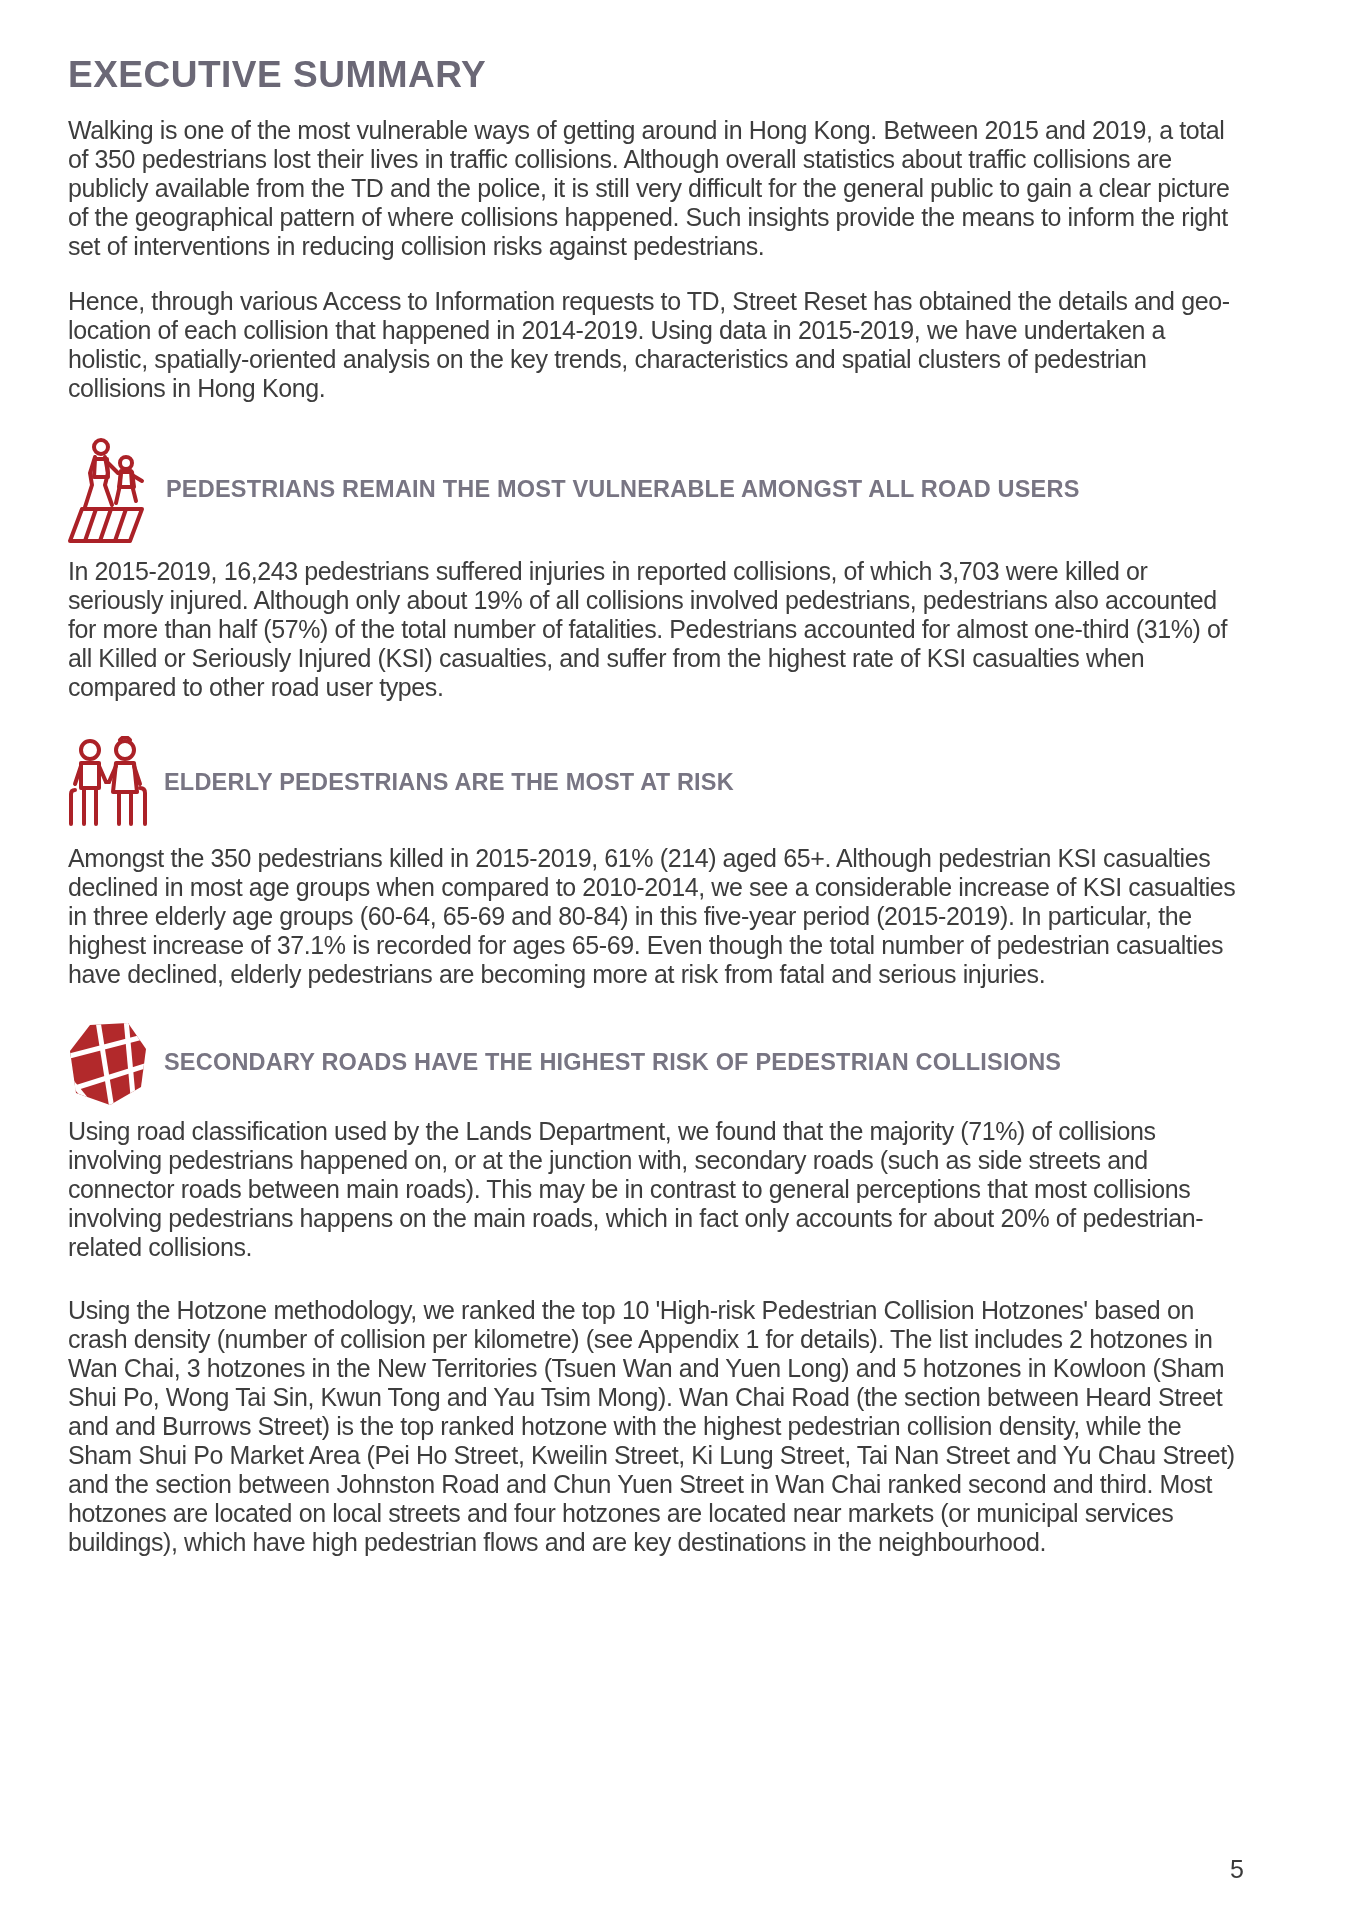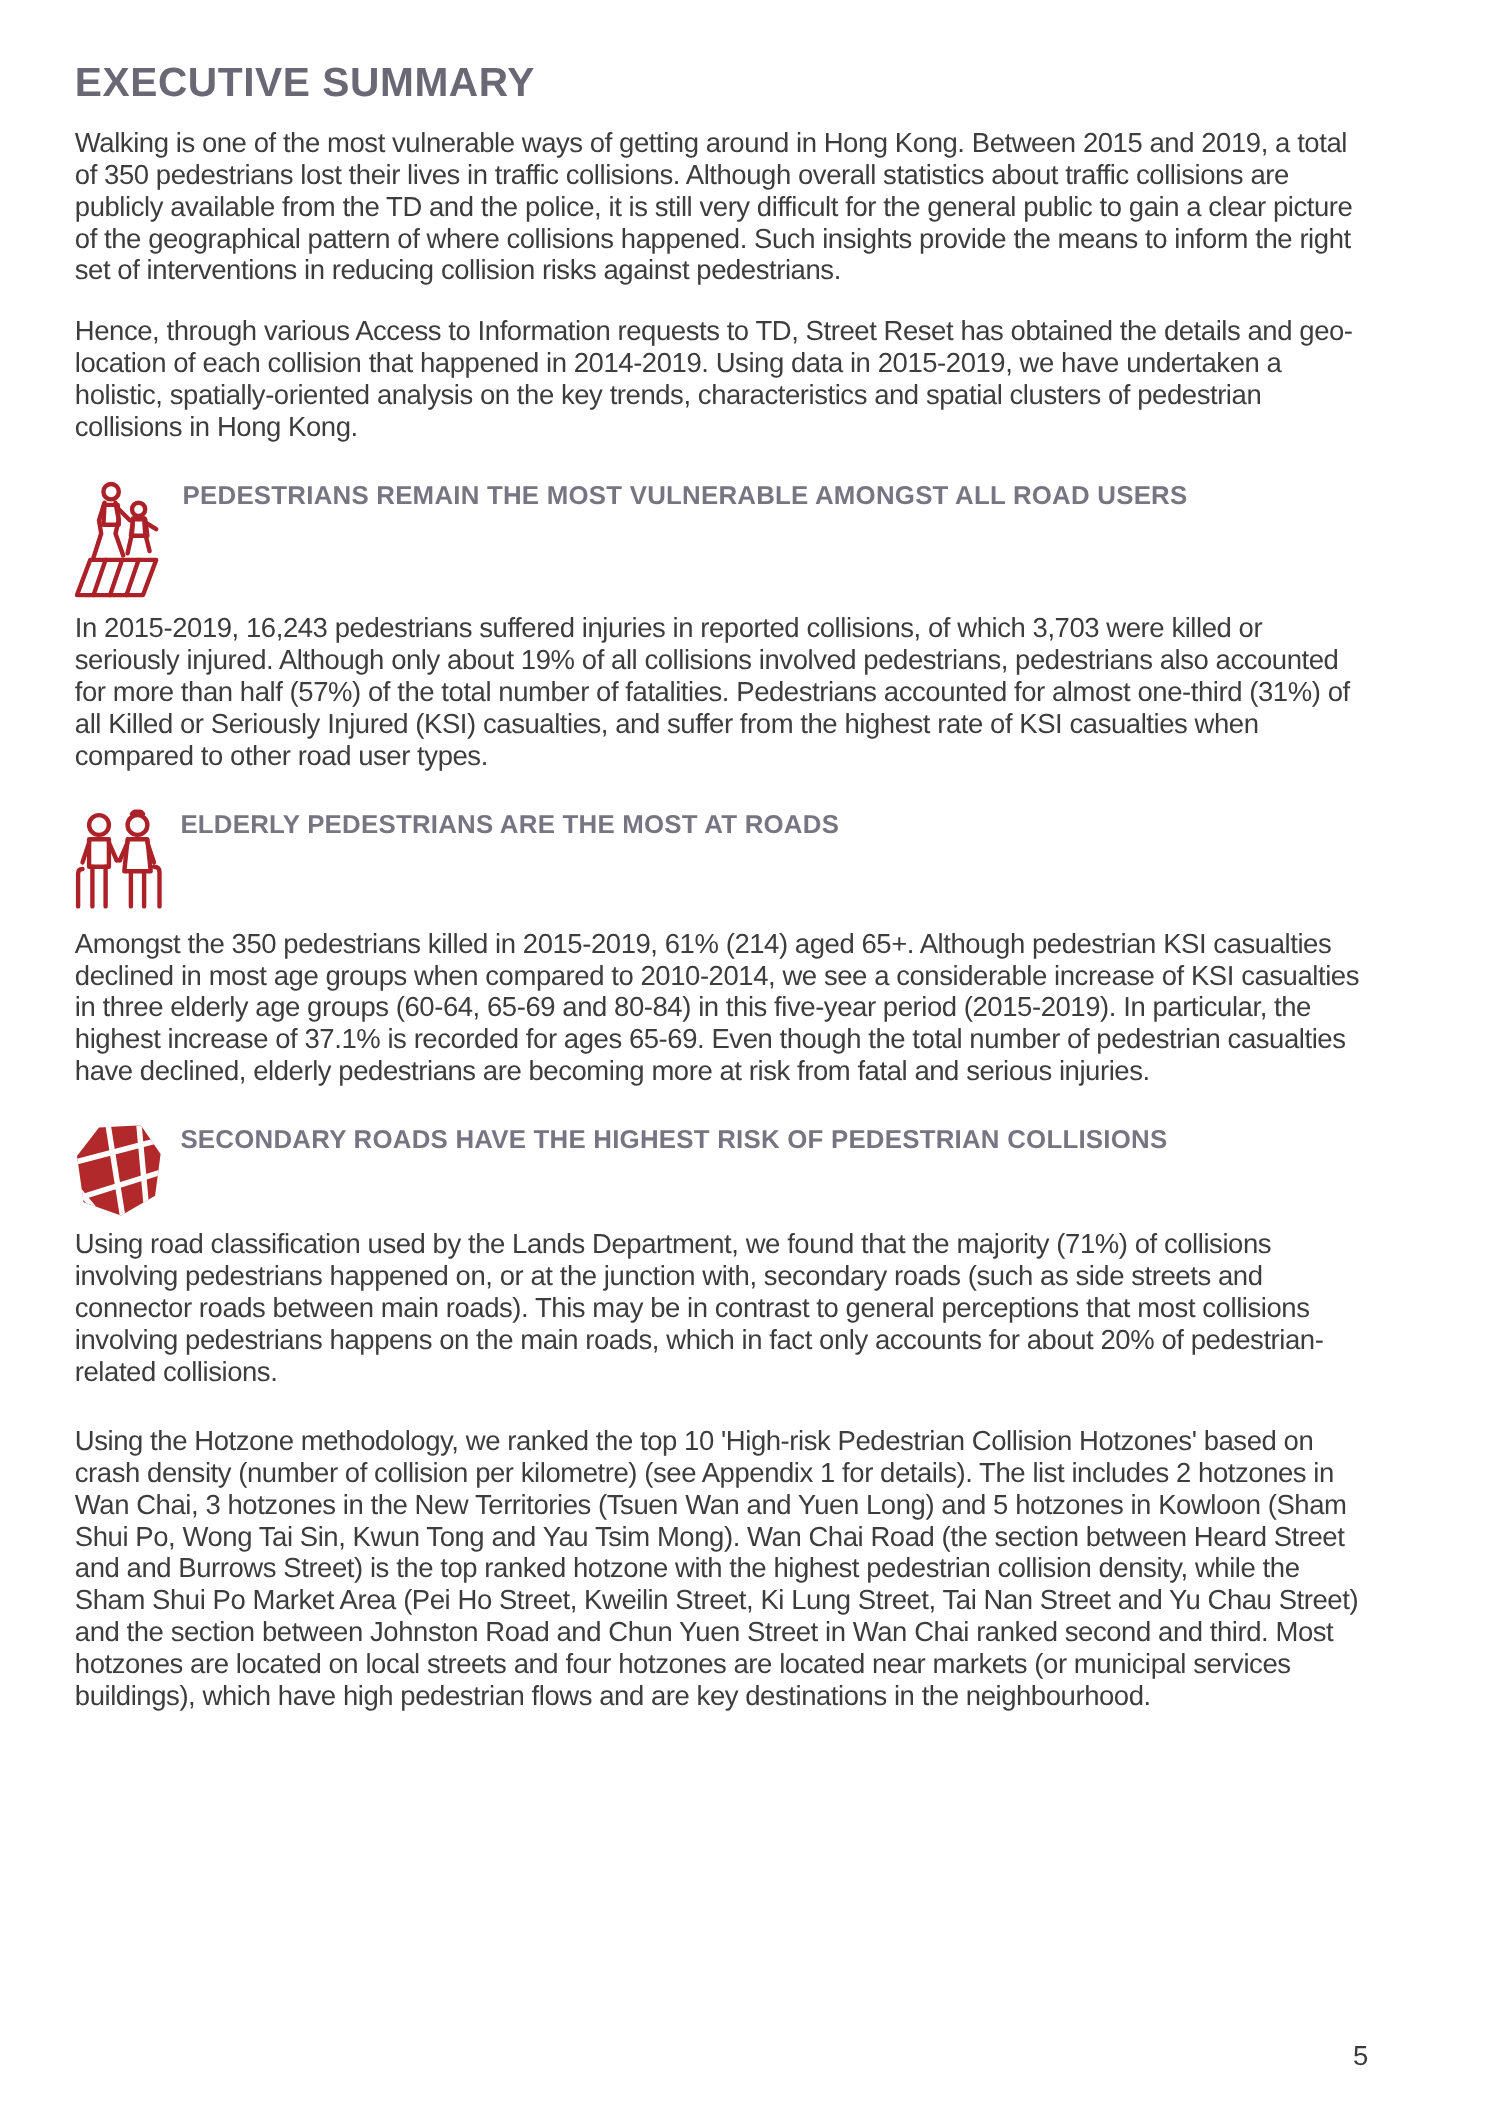--- a/index.html
+++ b/index.html
@@ -27,21 +27,21 @@
     font-size: 25px;
     line-height: 29px;
     letter-spacing: -0.4px;
     margin: 0 0 26px 0;
     color: var(--body_text, #3d3d3d);
     max-width: 1226px;
   }
   .section { margin-top: 34px; }
   .section-header {
     display: flex;
-    align-items: flex-start;
+    align-items: center;
     gap: 16px;
     margin-bottom: 10px;
   }
   .section-icon { flex: 0 0 auto; color: var(--accent_red, #ab2127); }
   .section-icon svg { display: block; }
   .section-heading {
     font-size: 23.5px;
     font-weight: bold;
     letter-spacing: 0.2px;
     color: var(--heading_gray, #787583);
@@ -116,21 +116,21 @@
           <path d="M52,4 Q57,-2 62,4"></path>
           <path d="M48,27 L66,27 L69,56 L45,56 Z"></path>
           <path d="M48,30 L41,46"></path>
           <path d="M66,30 L72,48"></path>
           <path d="M51,56 L51,88 M63,56 L63,88"></path>
           <path d="M72,52 Q77,52 77,57 L77,88"></path>
 
           <path d="M38,46 L41,46"></path>
         </svg>
       </span>
-      <span class="section-heading">ELDERLY PEDESTRIANS ARE THE MOST AT ROADS</span>
+      <span class="section-heading">ELDERLY PEDESTRIANS ARE THE MOST AT RISK</span>
     </div>
     <p class="body-text">Amongst the 350 pedestrians killed in 2015-2019, 61% (214) aged 65+. Although pedestrian KSI casualties declined in most age groups when compared to 2010-2014, we see a considerable increase of KSI casualties in three elderly age groups (60-64, 65-69 and 80-84) in this five-year period (2015-2019). In particular, the highest increase of 37.1% is recorded for ages 65-69. Even though the total number of pedestrian casualties have declined, elderly pedestrians are becoming more at risk from fatal and serious injuries.</p>
   </div>
 
   <div class="section">
     <div class="section-header">
       <span class="section-icon">
         <svg width="80" height="84" viewBox="0 0 80 84">
           <defs>
             <clipPath id="mapclip">

